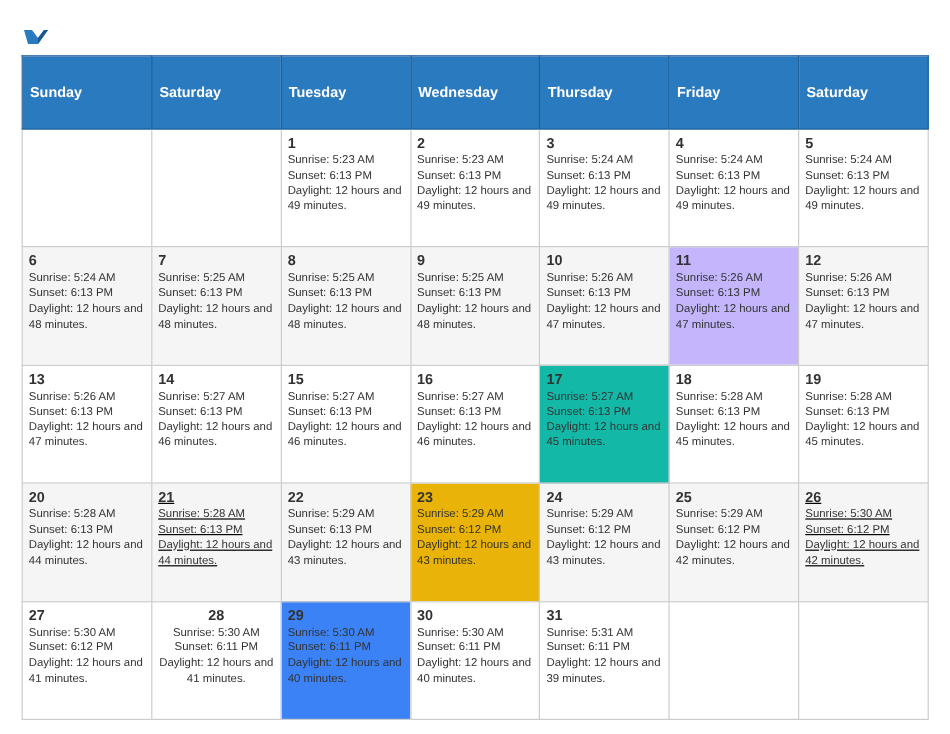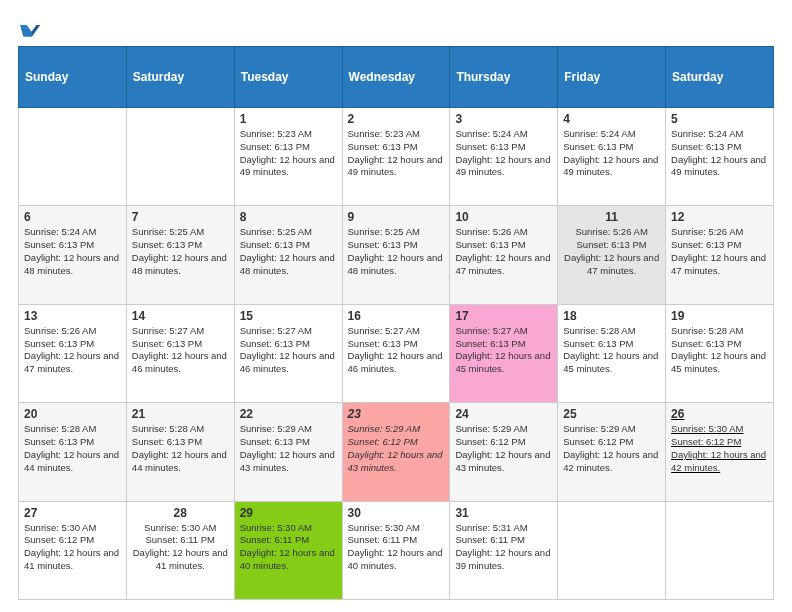--- a/index.html
+++ b/index.html
@@ -189,21 +189,21 @@
             <div class="day-info">Sunrise: 5:25 AM
 Sunset: 6:13 PM
 Daylight: 12 hours and 48 minutes.</div>
           </td>
           <td style="background: rgb(245, 245, 245);">
             <span class="day-num">10</span>
             <div class="day-info">Sunrise: 5:26 AM
 Sunset: 6:13 PM
 Daylight: 12 hours and 47 minutes.</div>
           </td>
-          <td style="background: #e5e5e5; text-align: center;">
+          <td style="background: #c4b5fd;">
             <span class="day-num">11</span>
             <div class="day-info">Sunrise: 5:26 AM
 Sunset: 6:13 PM
 Daylight: 12 hours and 47 minutes.</div>
           </td>
           <td style="background: rgb(245, 245, 245);">
             <span class="day-num">12</span>
             <div class="day-info">Sunrise: 5:26 AM
 Sunset: 6:13 PM
 Daylight: 12 hours and 47 minutes.</div>
@@ -227,21 +227,21 @@
             <div class="day-info">Sunrise: 5:27 AM
 Sunset: 6:13 PM
 Daylight: 12 hours and 46 minutes.</div>
           </td>
           <td style="background: rgb(255, 255, 255);">
             <span class="day-num">16</span>
             <div class="day-info">Sunrise: 5:27 AM
 Sunset: 6:13 PM
 Daylight: 12 hours and 46 minutes.</div>
           </td>
-          <td style="background: #f9a8d4;">
+          <td style="background: #14b8a6;">
             <span class="day-num">17</span>
             <div class="day-info">Sunrise: 5:27 AM
 Sunset: 6:13 PM
 Daylight: 12 hours and 45 minutes.</div>
           </td>
           <td style="background: rgb(255, 255, 255);">
             <span class="day-num">18</span>
             <div class="day-info">Sunrise: 5:28 AM
 Sunset: 6:13 PM
 Daylight: 12 hours and 45 minutes.</div>
@@ -253,33 +253,33 @@
 Daylight: 12 hours and 45 minutes.</div>
           </td>
         </tr>
         <tr>
           <td style="background: rgb(245, 245, 245);">
             <span class="day-num">20</span>
             <div class="day-info">Sunrise: 5:28 AM
 Sunset: 6:13 PM
 Daylight: 12 hours and 44 minutes.</div>
           </td>
-          <td style="background: rgb(245, 245, 245);">
+          <td style="background: rgb(245, 245, 245); text-decoration: underline;">
             <span class="day-num">21</span>
             <div class="day-info">Sunrise: 5:28 AM
 Sunset: 6:13 PM
 Daylight: 12 hours and 44 minutes.</div>
           </td>
           <td style="background: rgb(245, 245, 245);">
             <span class="day-num">22</span>
             <div class="day-info">Sunrise: 5:29 AM
 Sunset: 6:13 PM
 Daylight: 12 hours and 43 minutes.</div>
           </td>
-          <td style="background: #fca5a5; font-style: italic;">
+          <td style="background: #eab308;">
             <span class="day-num">23</span>
             <div class="day-info">Sunrise: 5:29 AM
 Sunset: 6:12 PM
 Daylight: 12 hours and 43 minutes.</div>
           </td>
           <td style="background: rgb(245, 245, 245);">
             <span class="day-num">24</span>
             <div class="day-info">Sunrise: 5:29 AM
 Sunset: 6:12 PM
 Daylight: 12 hours and 43 minutes.</div>
@@ -303,21 +303,21 @@
             <div class="day-info">Sunrise: 5:30 AM
 Sunset: 6:12 PM
 Daylight: 12 hours and 41 minutes.</div>
           </td>
           <td style="background: rgb(255, 255, 255); text-align: center;">
             <span class="day-num">28</span>
             <div class="day-info">Sunrise: 5:30 AM
 Sunset: 6:11 PM
 Daylight: 12 hours and 41 minutes.</div>
           </td>
-          <td style="background: #84cc16;">
+          <td style="background: #3b82f6;">
             <span class="day-num">29</span>
             <div class="day-info">Sunrise: 5:30 AM
 Sunset: 6:11 PM
 Daylight: 12 hours and 40 minutes.</div>
           </td>
           <td style="background: rgb(255, 255, 255);">
             <span class="day-num">30</span>
             <div class="day-info">Sunrise: 5:30 AM
 Sunset: 6:11 PM
 Daylight: 12 hours and 40 minutes.</div>

